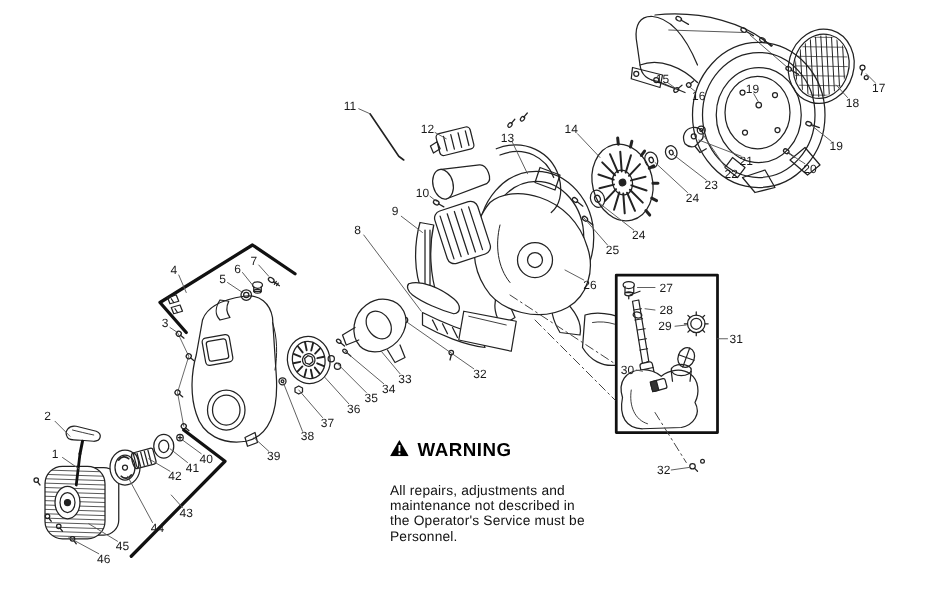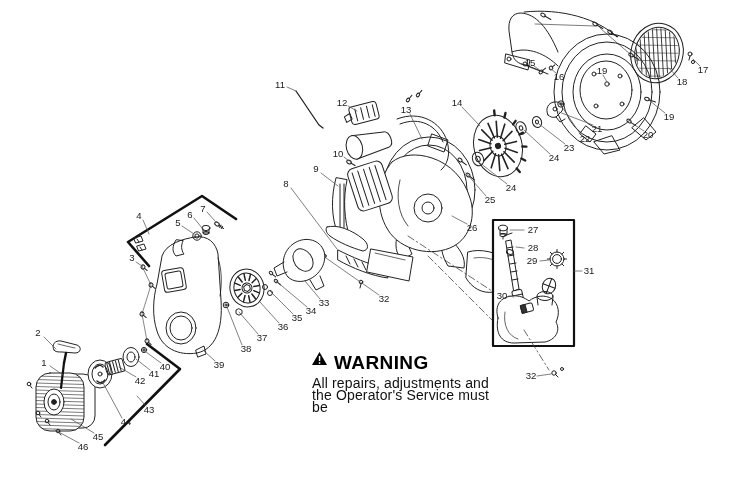--- a/index.html
+++ b/index.html
@@ -2,22 +2,22 @@
 <html><head>
 <meta charset="utf-8">
 <style>
   html,body{margin:0;padding:0;background:#fff;}
   .canvas{position:relative;width:750px;height:478px;background:#ffffff;overflow:hidden;
           font-family:"Liberation Sans",sans-serif;}
   svg{position:absolute;left:0;top:0;}
   svg text{font-family:"Liberation Sans","DejaVu Sans",sans-serif;font-size:9.6px;fill:#1a1a1a;}
   .warn{position:absolute;left:312px;top:352px;width:182px;color:#111;}
   .warn-title{display:flex;align-items:center;gap:5px;padding-left:22px;
-              font-weight:bold;font-size:19px;letter-spacing:.4px;color:#000;}
-  .warn-body{margin-top:3px;font-size:14px;line-height:12.2px;letter-spacing:.15px;color:#111;}
+              font-weight:bold;font-size:15px;letter-spacing:.4px;color:#000;}
+  .warn-body{margin-top:18px;font-size:11px;line-height:12.2px;letter-spacing:.15px;color:#111;}
 </style>
 </head>
 <body>
 
 <div class="canvas">
 
 <svg width="750" height="478" viewBox="0 0 750 478">
   <defs>
     <clipPath id="clipGrille">
           <ellipse cx="657" cy="53" rx="21" ry="25"></ellipse>
@@ -608,17 +608,19 @@
   <div class="warn-title">
     <svg width="15" height="13" viewBox="0 0 15 13">
       <polygon points="7.5,0 15,13 0,13" fill="#000"></polygon>
       <rect x="6.8" y="4" width="1.5" height="5" fill="#fff"></rect>
       <rect x="6.8" y="10.2" width="1.5" height="1.6" fill="#fff"></rect>
     </svg>
     <span>WARNING</span>
   </div>
   <div class="warn-body">
     <div>All repairs, adjustments and</div>
+    <div>maintenance not described in</div>
     <div>the Operator's Service must be</div>
+    <div>Personnel.</div>
   </div>
 </div>
 
 </div>
 
 </body></html>

